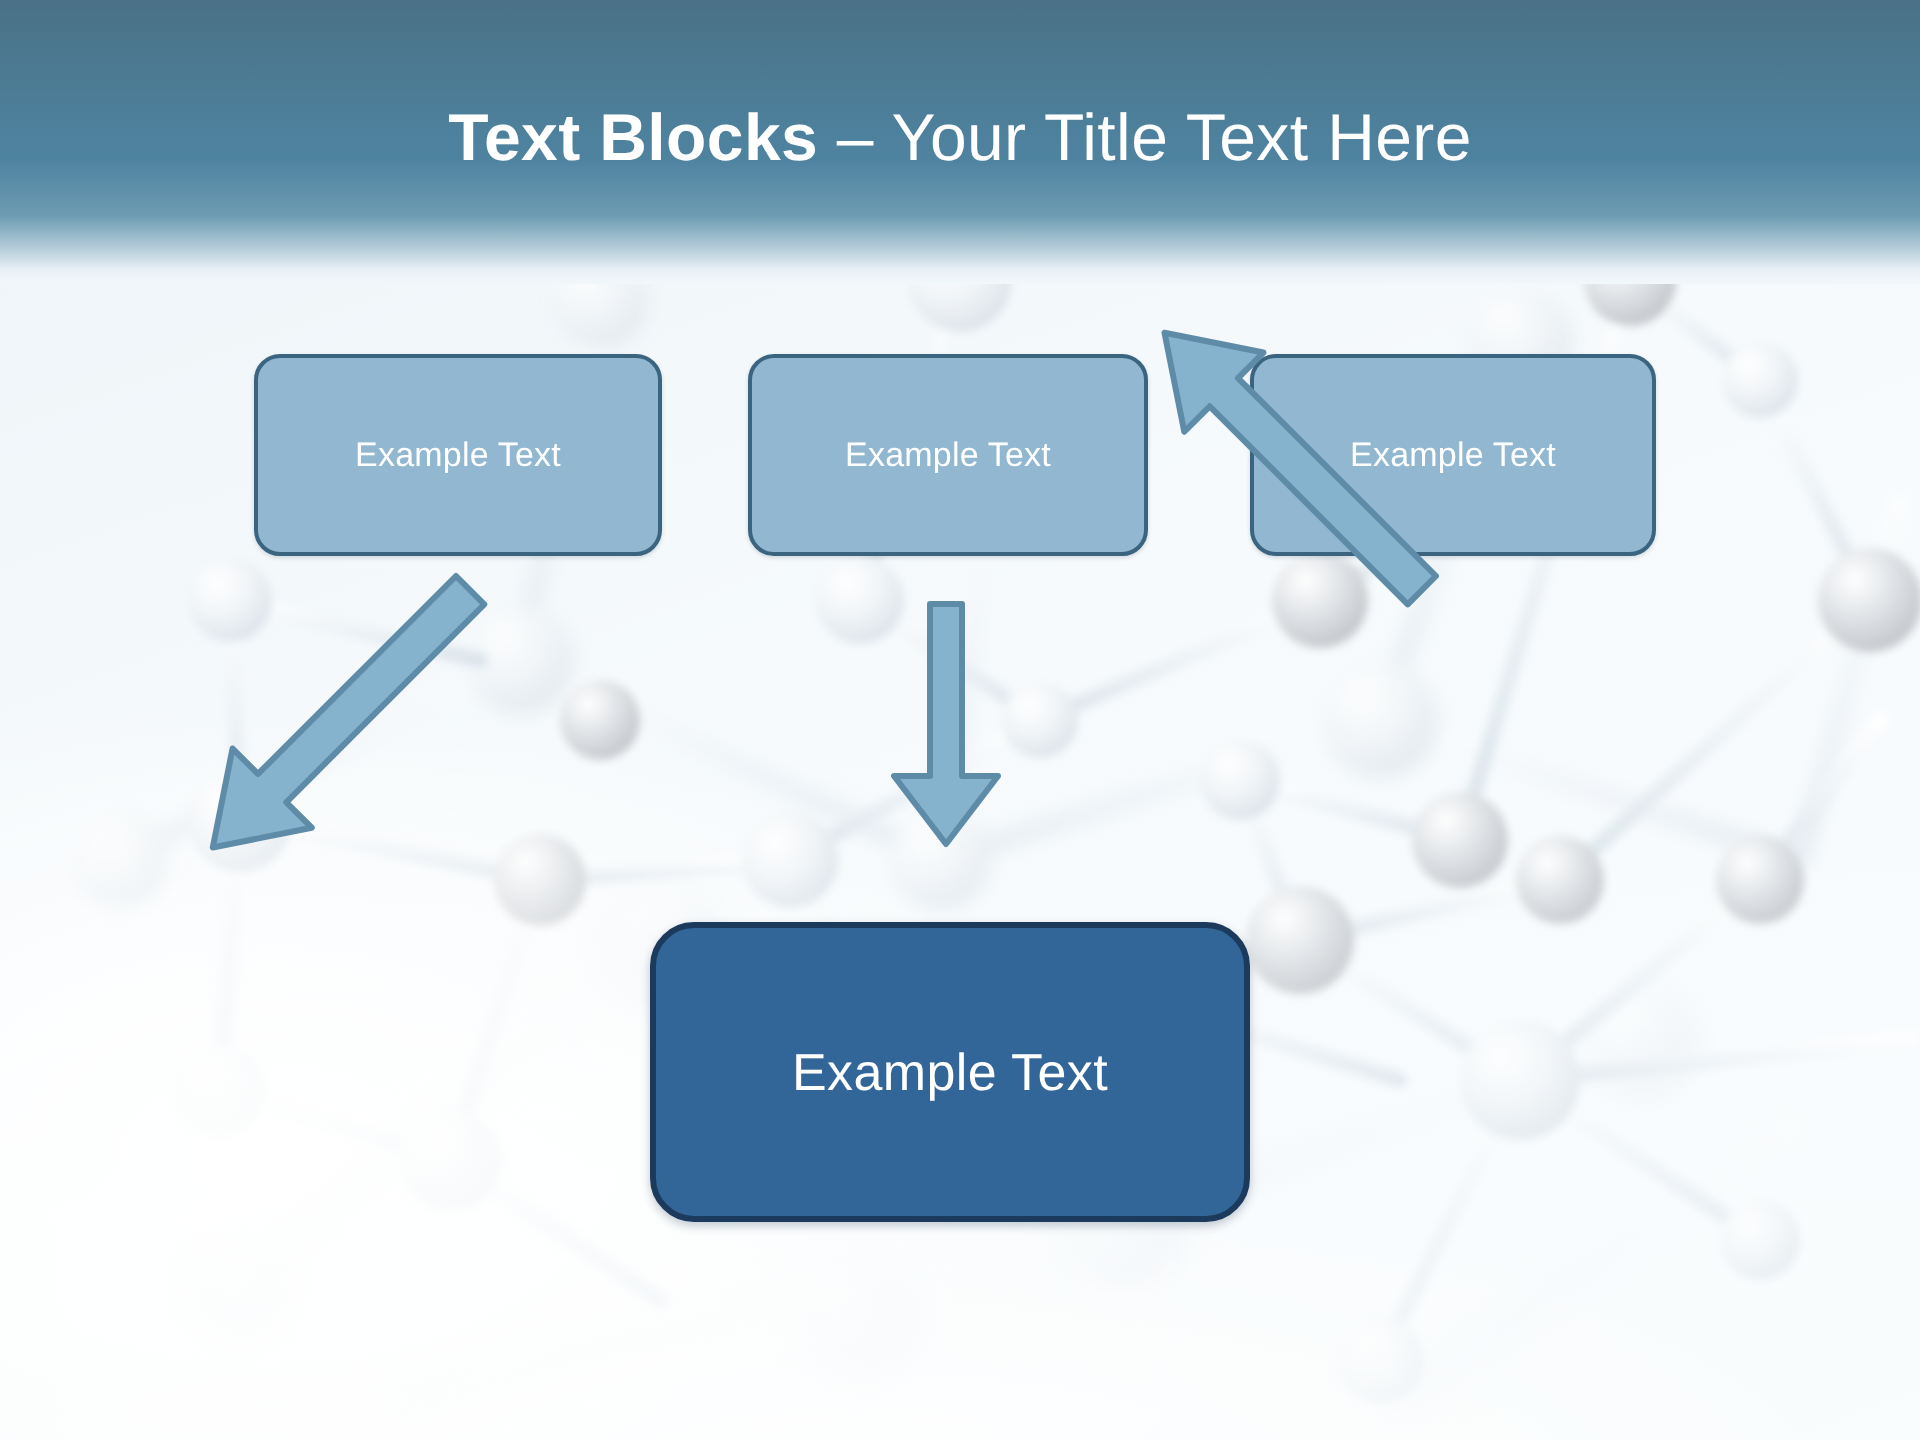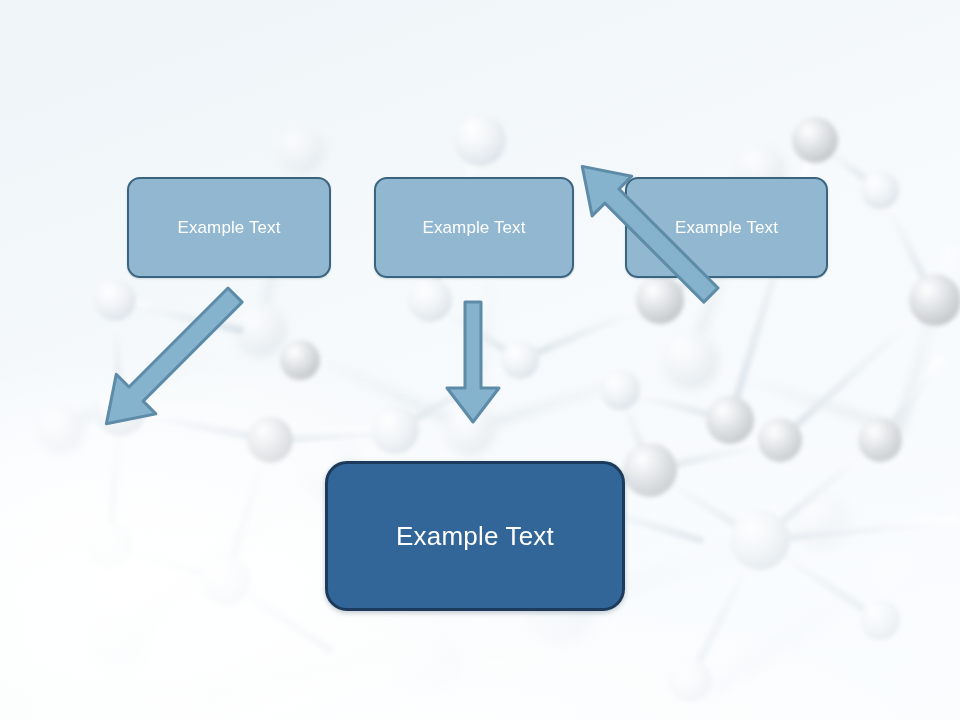--- a/index.html
+++ b/index.html
@@ -242,20 +242,23 @@
         <circle cx="880" cy="620" r="20" fill="url(#sphPale)"></circle>
         <circle cx="690" cy="680" r="22" fill="url(#sphPale)"></circle>
         <circle cx="300" cy="360" r="20" fill="url(#sphGray)"></circle>
         <circle cx="570" cy="500" r="18" fill="url(#sphPale)"></circle>
       </g>
     </g>
   </svg>
 
   <div class="bg-veil"></div>
 
+  <div class="header">
+    <div class="header-title"><span class="strong">Text Blocks</span><span> – </span><span>Your Title Text Here</span></div>
+  </div>
 
   <div class="top-box" id="box-1">
     <span class="box-label">Example Text</span>
   </div>
   <div class="top-box" id="box-2">
     <span class="box-label">Example Text</span>
   </div>
   <div class="top-box" id="box-3">
     <span class="box-label">Example Text</span>
   </div>

